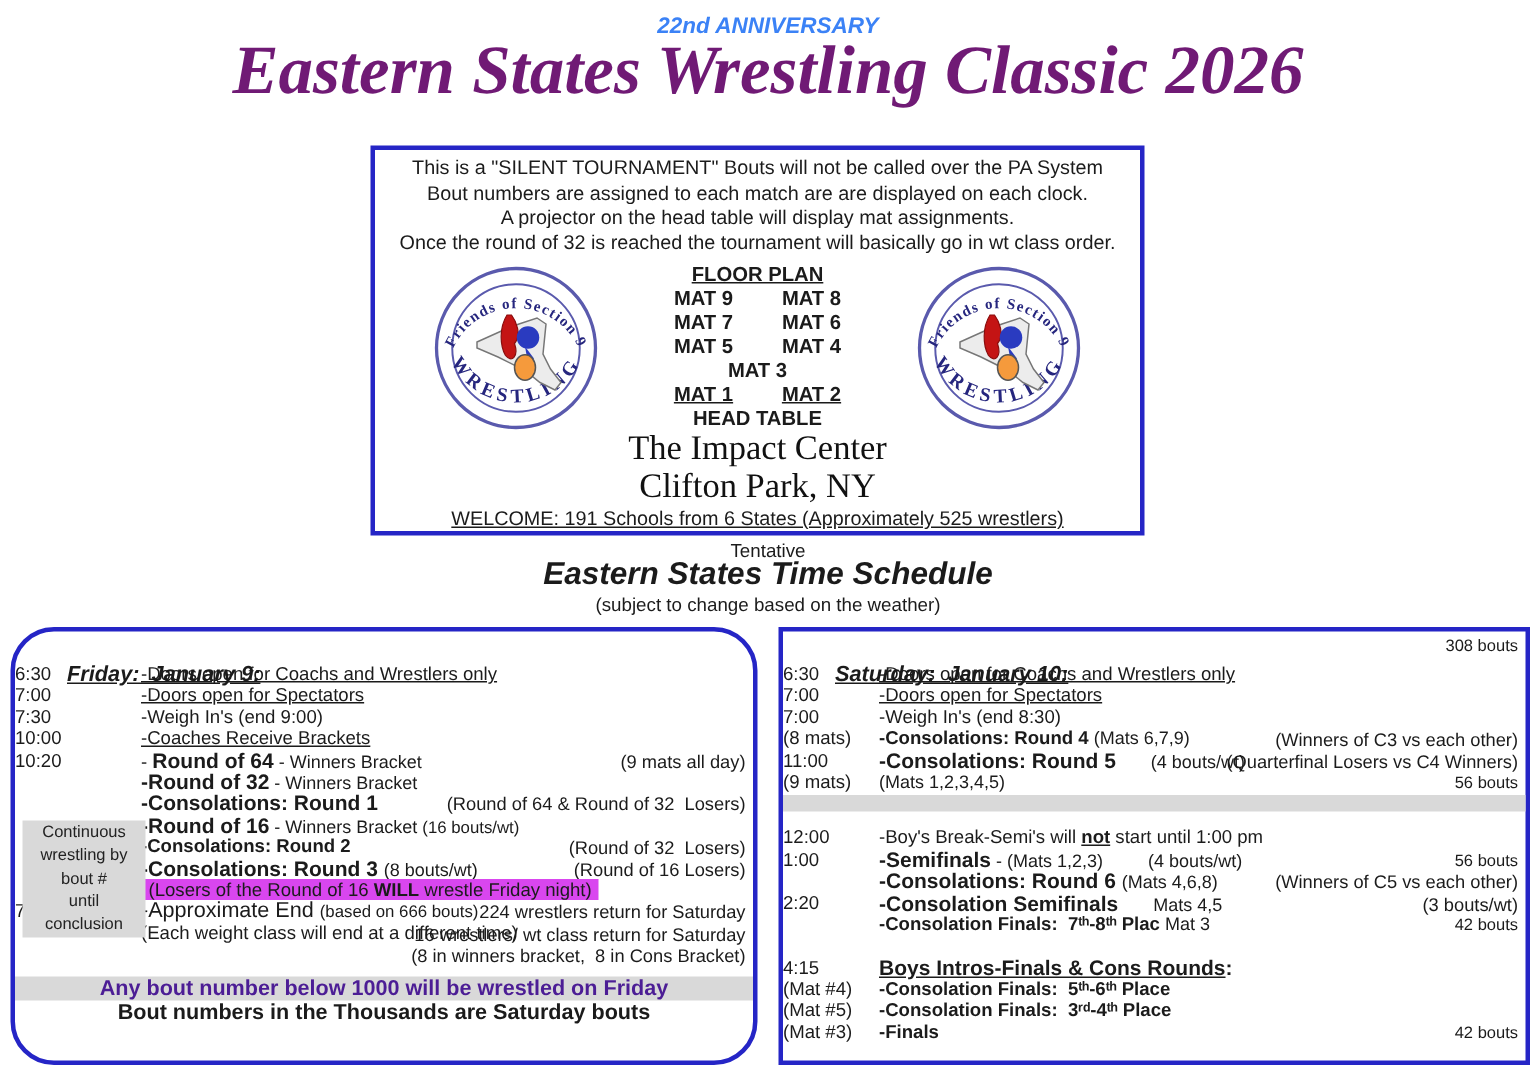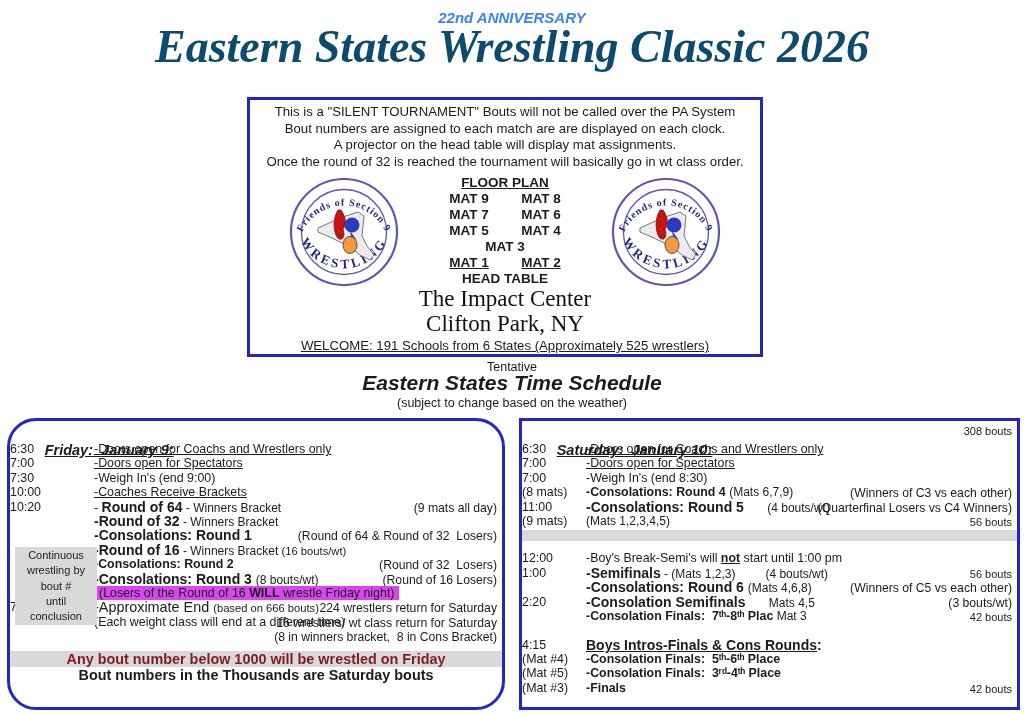--- a/index.html
+++ b/index.html
@@ -4,21 +4,21 @@
 <style>
   html,body{margin:0;padding:0;background:#fff;}
   .page{position:relative;width:1024px;height:714px;background:#fff;overflow:hidden;
         font-family:"Liberation Sans",sans-serif;color:#1b1b1b;}
 
   
   .anniv{position:absolute;top:9px;left:0;width:100%;text-align:center;
          font-size:15px;font-weight:bold;font-style:italic;color:#3b82f6;}
   .main-title{position:absolute;top:20px;left:0;width:100%;margin:0;text-align:center;
          font-family:"Liberation Serif",serif;font-style:italic;font-weight:bold;
-         font-size:46px;color:#0c4a6e;}
+         font-size:46px;color:#701a75;}
 
   
   .info-box{position:absolute;left:247px;top:97px;width:516px;height:260px;
             border:3px solid #2525c6;box-sizing:border-box;background:#fff;}
   .info-lines{margin-top:4px;text-align:center;font-size:13.2px;line-height:16.5px;}
   .fp-row{position:absolute;top:72px;left:0;width:100%;display:flex;
           justify-content:center;align-items:flex-start;gap:42px;}
   .floorplan{text-align:center;font-weight:bold;font-size:13.5px;line-height:16px;padding-top:3px;}
   .fp-title{text-decoration:underline;}
   .fp-pair{display:flex;gap:20px;}
@@ -59,21 +59,21 @@
   .row.banded{background:#d9d9d9;}
   .content.hl{background:#d946ef;padding:0 5px;}
   .band{height:11px;background:#d9d9d9;margin:2px 0;}
 
   .b{font-weight:bold;}
   .B{font-weight:bold;font-size:14px;}
   .u{text-decoration:underline;margin-top:12px;}
   .sm{font-size:12px;font-weight:normal;}
   .xs{font-size:11.2px;font-weight:normal;}
   .lg{font-size:14.4px;}
-  .red{color:#7f1d1d;}
+  .red{color:#4c1d95;}
 
   .sidebar{position:absolute;left:5px;top:92px;width:82px;height:77px;background:#d9d9d9;
            text-align:center;font-size:11px;line-height:15.3px;color:#222;z-index:2;padding-top:1px;margin-top:34px;}
 </style>
 </head>
 <body>
 
 <div class="page">
 
   <div class="anniv">22nd ANNIVERSARY</div>

